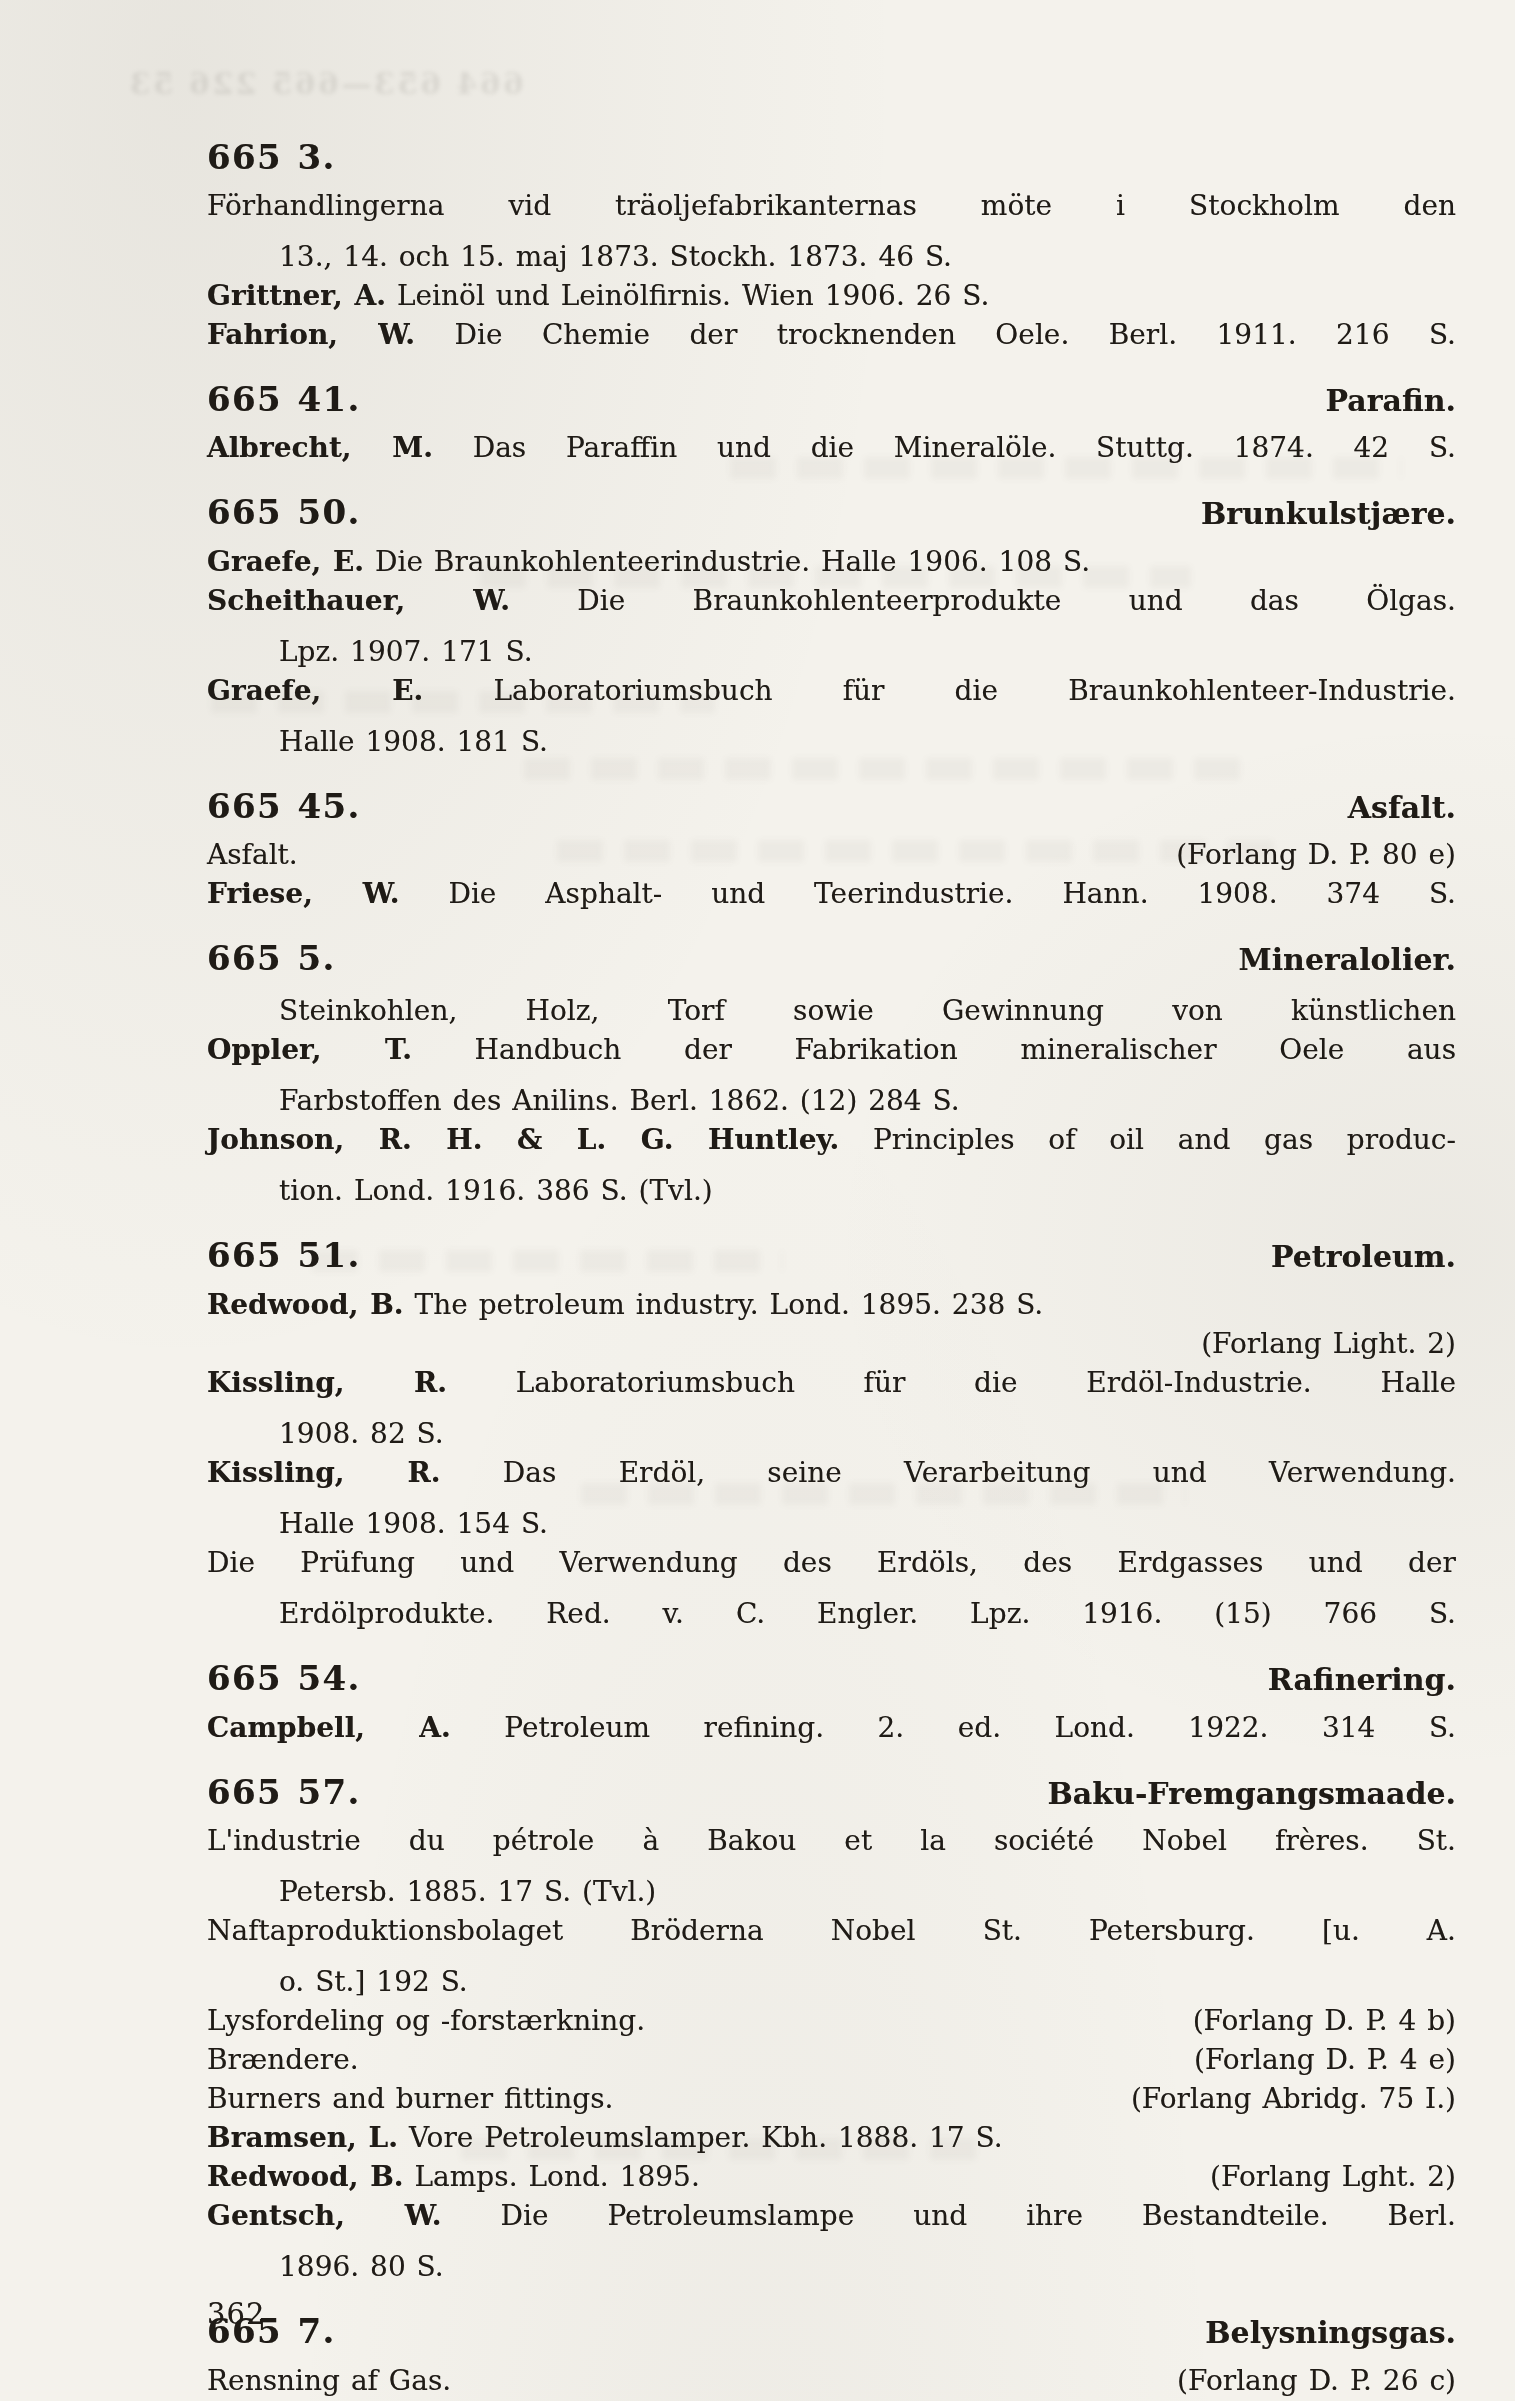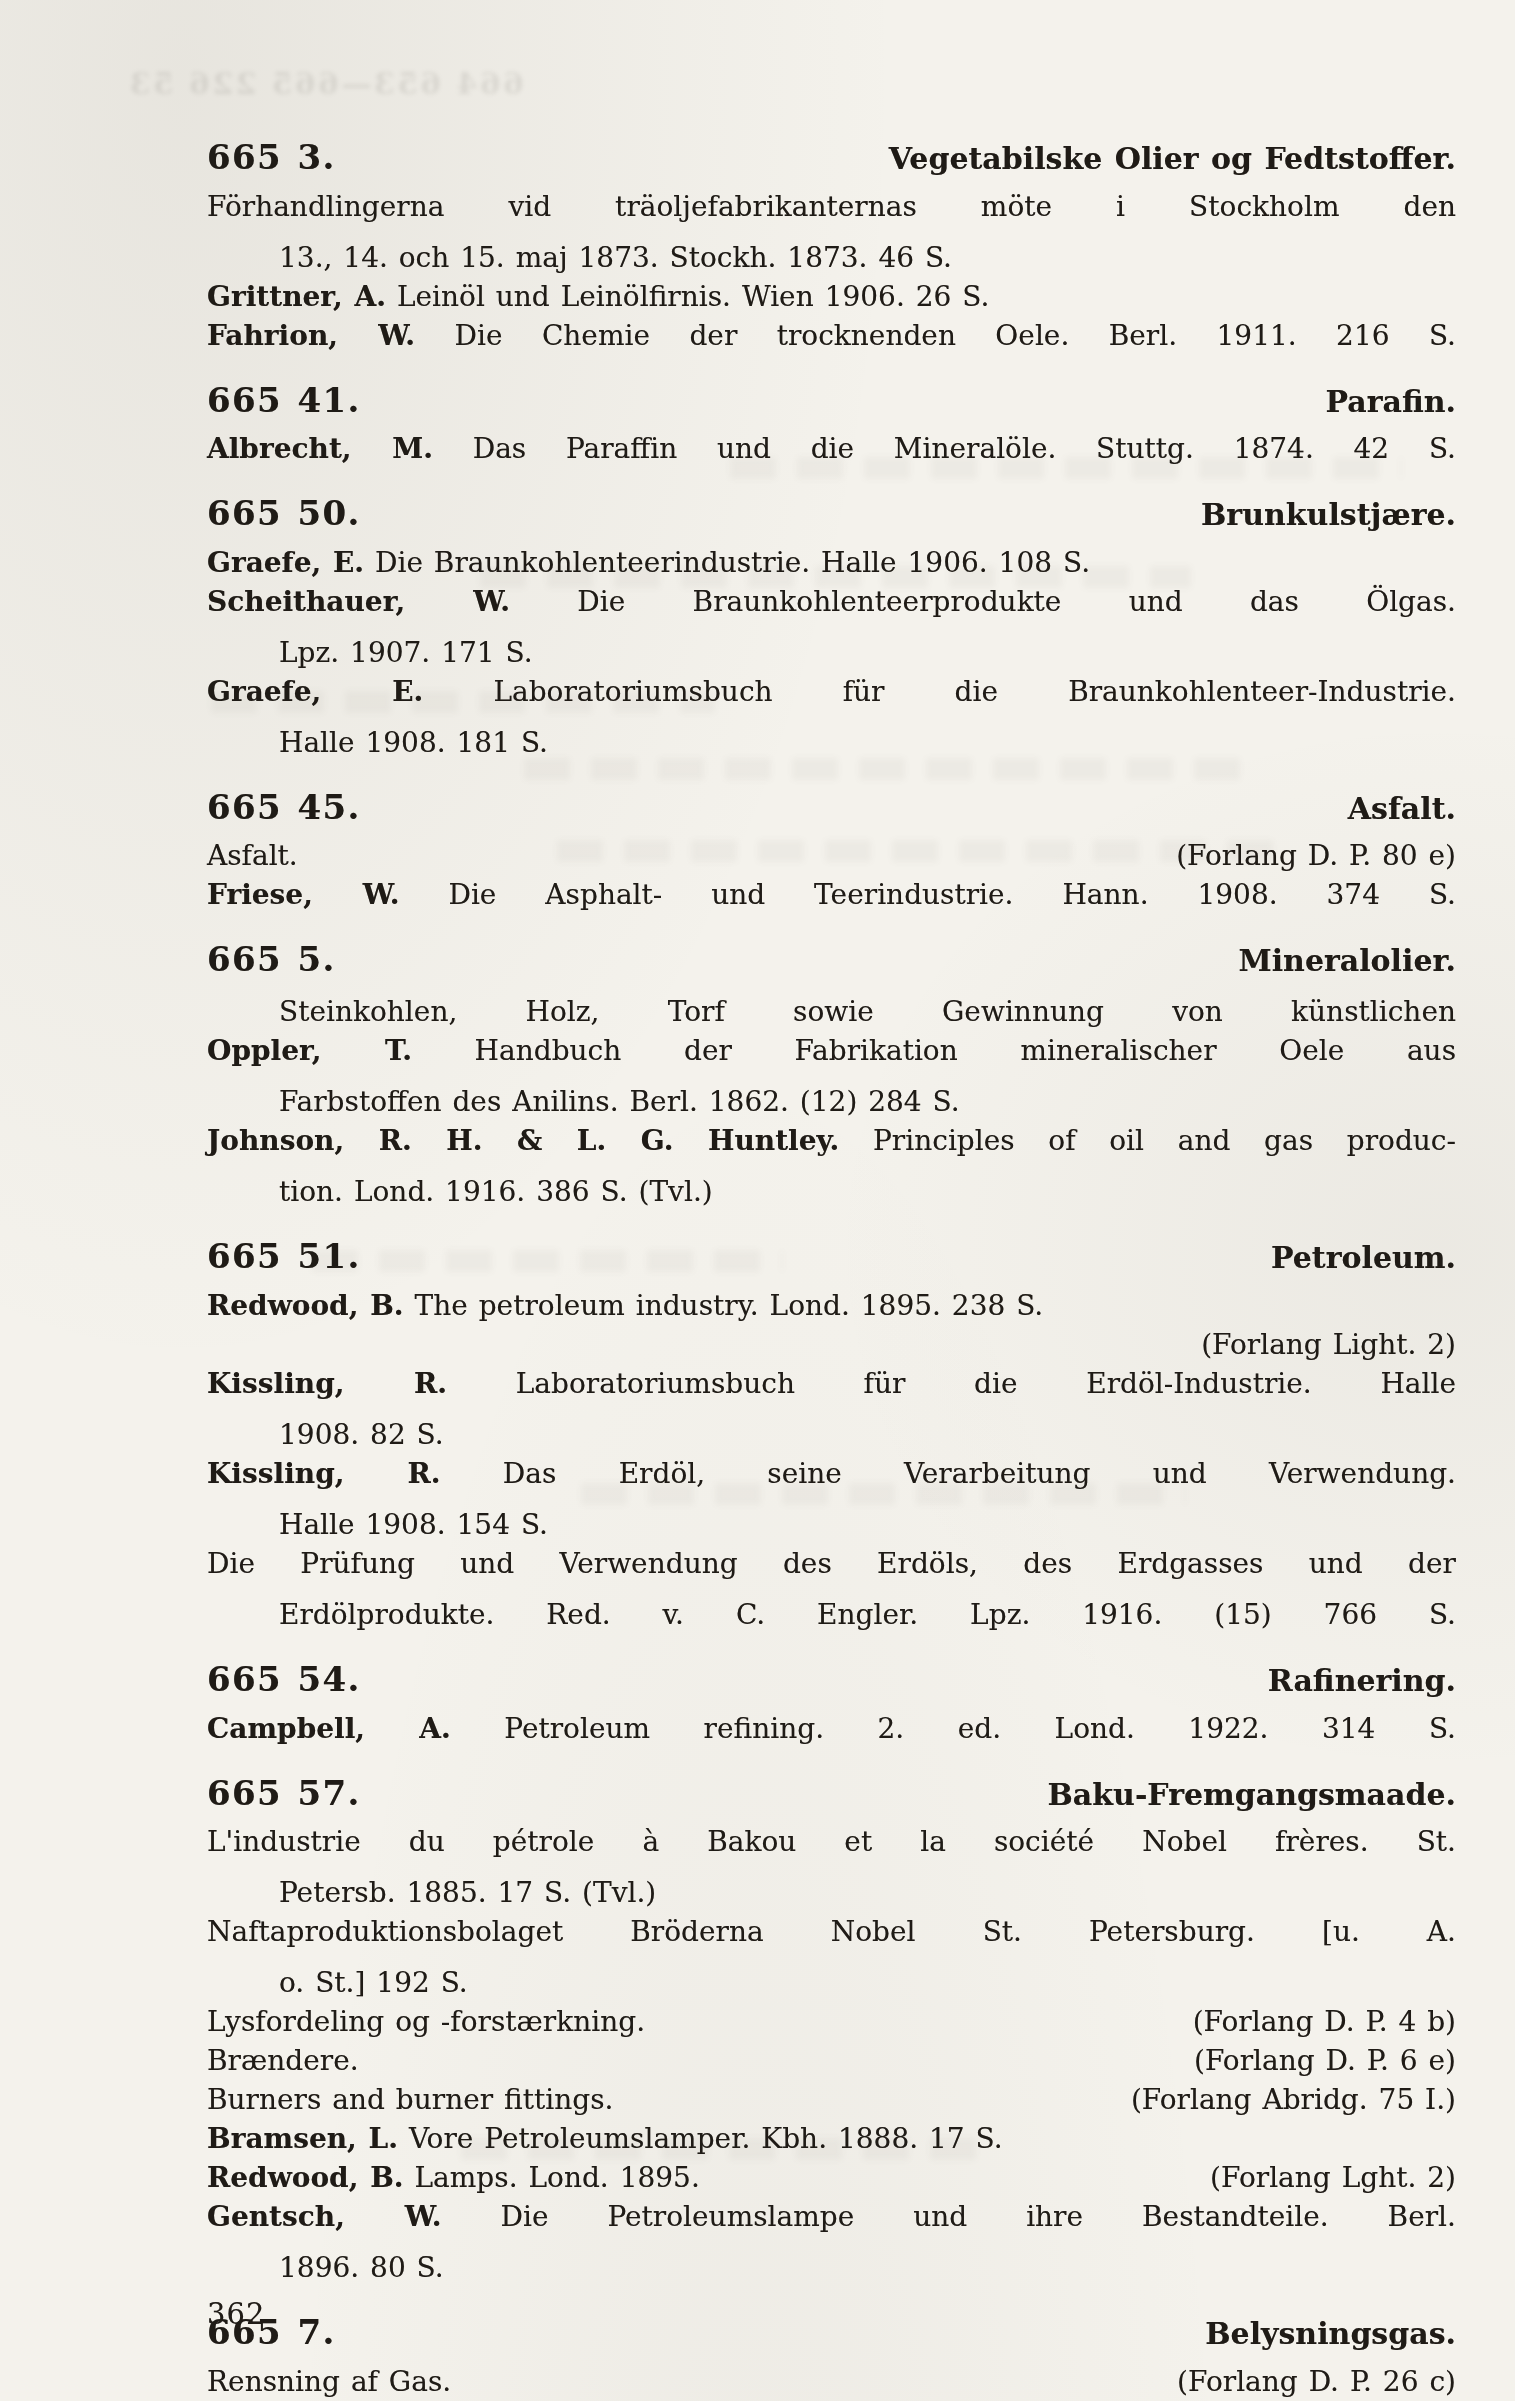--- a/index.html
+++ b/index.html
@@ -75,21 +75,20 @@
   <div class="ghost-bar" style="left:211px;  top:691px; width:504px;"></div>
   <div class="ghost-bar" style="left:524px; top:758px; width:720px;"></div>
   <div class="ghost-bar" style="left:557px; top:840px; width:730px;"></div>
   <div class="ghost-bar" style="left:312px;  top:1250px; width:471px;"></div>
   <div class="ghost-bar" style="left:581px; top:1483px; width:605px;"></div>
   <div class="ghost-bar" style="left:461px;  top:2138px; width:519px;"></div>
 
   <main class="text-block">
       <div class="row sec">
         <span class="num">665 3.</span>
-        <span class="title">Vegetabilske Olier og Fedtstoffer.</span>
       </div>
       <div class="row ln j"><span>Förhandlingerna vid träoljefabrikanternas möte i Stockholm den</span></div>
       <div class="row ln ind"><span>13., 14. och 15. maj 1873.  Stockh.  1873.  46 S.</span></div>
       <div class="row ln"><b class="b">Grittner, A.</b><span> Leinöl und Leinölfirnis.  Wien 1906.  26 S.</span></div>
       <div class="row ln j"><b class="b">Fahrion, W.</b><span> Die Chemie der trocknenden Oele. Berl. 1911. 216 S.</span></div>
       <div class="row sec">
         <span class="num">665 41.</span>
         <span class="title">Parafin.</span>
       </div>
       <div class="row ln j"><b class="b">Albrecht, M.</b><span> Das Paraffin und die Mineralöle. Stuttg. 1874. 42 S.</span></div>
@@ -144,21 +143,21 @@
       <div class="row ln j"><span>L'industrie du pétrole à Bakou et la société Nobel frères.  St.</span></div>
       <div class="row ln ind"><span>Petersb.  1885.  17 S.  (Tvl.)</span></div>
       <div class="row ln j"><span>Naftaproduktionsbolaget Bröderna Nobel St. Petersburg.  [u. A.</span></div>
       <div class="row ln ind"><span>o. St.]  192 S.</span></div>
       <div class="row ln fx">
         <span><span>Lysfordeling og -forstærkning.</span></span>
         <span>(Forlang D. P. 4 b)</span>
       </div>
       <div class="row ln fx">
         <span><span>Brændere.</span></span>
-        <span>(Forlang D. P. 6 e)</span>
+        <span>(Forlang D. P. 4 e)</span>
       </div>
       <div class="row ln fx">
         <span><span>Burners and burner fittings.</span></span>
         <span>(Forlang Abridg. 75 I.)</span>
       </div>
       <div class="row ln"><b class="b">Bramsen, L.</b><span> Vore Petroleumslamper.  Kbh.  1888.  17 S.</span></div>
       <div class="row ln fx">
         <span><b class="b">Redwood, B.</b><span> Lamps.  Lond.  1895.</span></span>
         <span>(Forlang Lght. 2)</span>
       </div>

